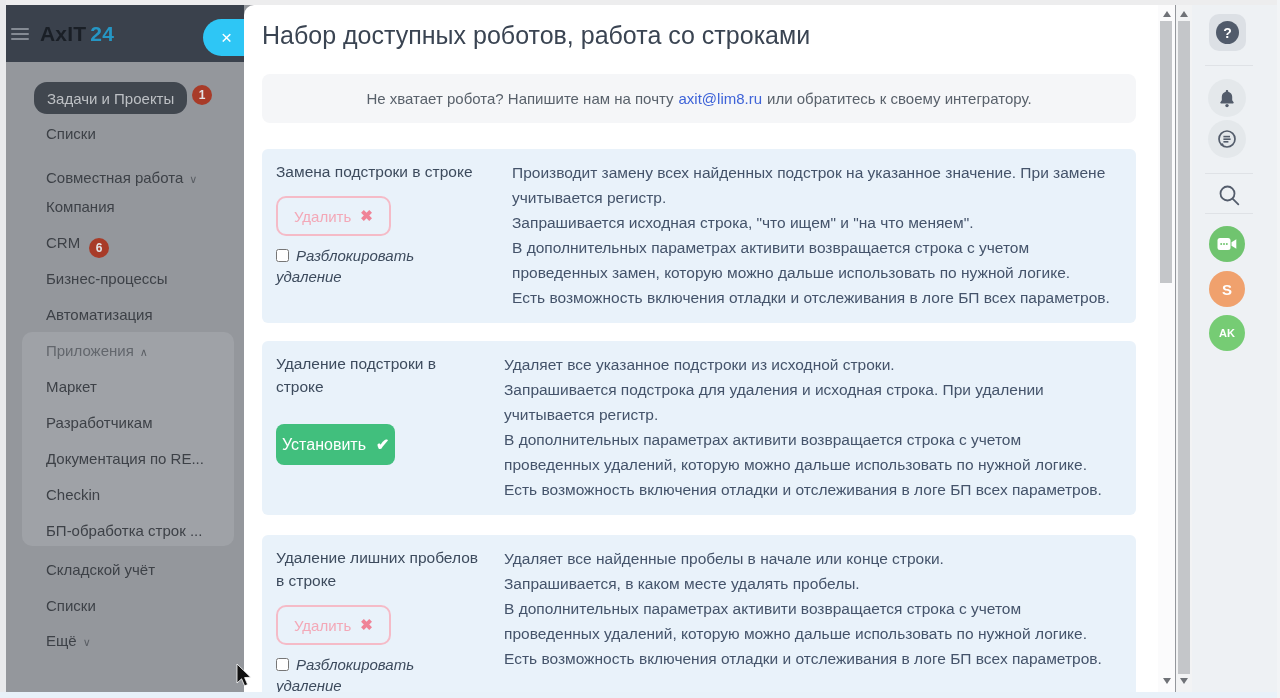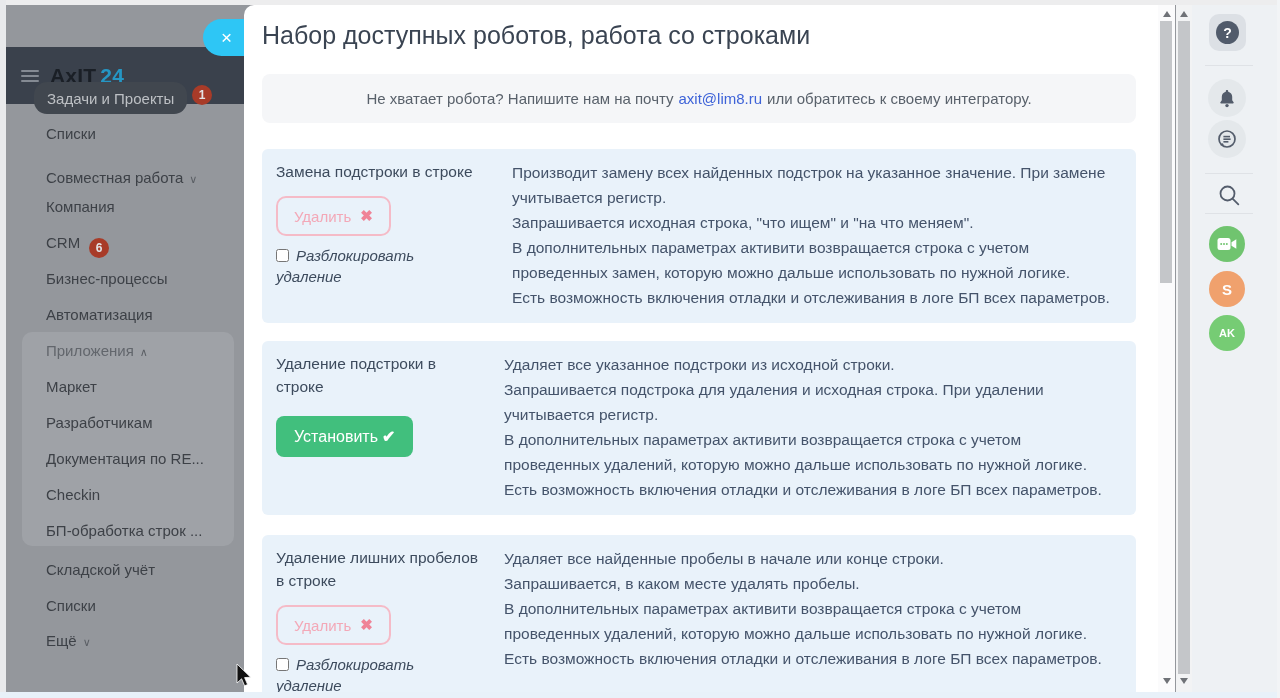--- a/index.html
+++ b/index.html
@@ -10,21 +10,21 @@
   
   .frame { position:absolute; z-index:60; }
   .frame.top { left:0; top:0; width:1280px; height:5px; background:#ededee; }
   .frame.left { left:0; top:0; width:6px; height:698px; background:#e9eaec; }
   .frame.bottom { left:0; bottom:0; width:1280px; height:6px; background:#e8f1f9; }
   .frame.right { right:0; top:0; width:3px; height:698px; background:#f2f4f6; }
 
   
   #sidebar { position:absolute; left:6px; top:5px; width:238px; height:687px; background:#94979c; z-index:1; }
   #side-header { position:absolute; left:0; top:0; width:238px; height:57px; background:#3a414c;
-    display:flex; align-items:center; padding-left:15px;margin-top:42px; }
+    display:flex; align-items:center; padding-left:5px; }
   #burger { width:18px; display:flex; flex-direction:column; gap:3px; }
   #burger span { display:block; height:2px; background:#848a93; border-radius:1px; }
   #logo { margin-left:11px; font-size:21px; font-weight:700; color:#1a1f26; letter-spacing:.2px; }
   #logo .accent { color:#2596c4; margin-left:4px; }
 
   .nav-item { position:absolute; left:40px; font-size:15px; color:#3d4147; white-space:nowrap; cursor:pointer; }
   .chev { font-size:11px; color:#5a5e64; margin-left:6px; }
   .badge { display:inline-flex; align-items:center; justify-content:center;
     min-width:20px; height:20px; border-radius:10px; background:#a83b28; color:#e3e4e6;
     font-size:12px; font-weight:700; padding:0 5px; }
@@ -53,22 +53,22 @@
   .robot-card { margin-top:18px; background:#e9f2fa; border-radius:6px;
     padding:11px 16px 13px 14px; display:flex; gap:24px; }
   .robot-card.first { margin-top:26px;gap:32px; }
   .robot-left { width:204px; flex:none; }
   .robot-name { font-size:15.5px; color:#3d4b5d; line-height:23px; }
   .btn-delete { margin-top:13px; display:inline-flex; align-items:center; gap:9px;
     background:transparent; border:2px solid #f5bbc7; border-radius:10px;
     padding:9px 16px; font-size:15px; color:#f3a8b7; cursor:pointer;
     font-family:"Liberation Sans", sans-serif; }
   .btn-delete .x { color:#ef8397; font-weight:700; font-size:15px; }
-  .btn-install { margin-top:18px; display:inline-flex; align-items:center; gap:4px;
-    background:#41bf7d; border:none; border-radius:8px; padding:11px 18px;
+  .btn-install { margin-top:26px; display:inline-flex; align-items:center; gap:10px;
+    background:#41bf7d; border:none; border-radius:8px; padding:11px 6px;
     font-size:16px; color:#ffffff; cursor:pointer; font-family:"Liberation Sans", sans-serif; }
   .btn-install .ck { font-weight:700; }
   .unlock { display:block; margin-top:9px; font-size:15px; font-style:italic;
     color:#3d4b5d; line-height:21px; cursor:pointer; }
   .unlock input { width:13px; height:13px; margin-right:7px; vertical-align:-1px; cursor:pointer; }
   .robot-desc { flex:1; font-size:15.5px; color:#44536a; line-height:25px; }
 
   
   .sbar { position:absolute; top:5px; height:687px; z-index:20; }
   #sbar-inner { left:1158px; width:17px; background:#fbfbfc; }

